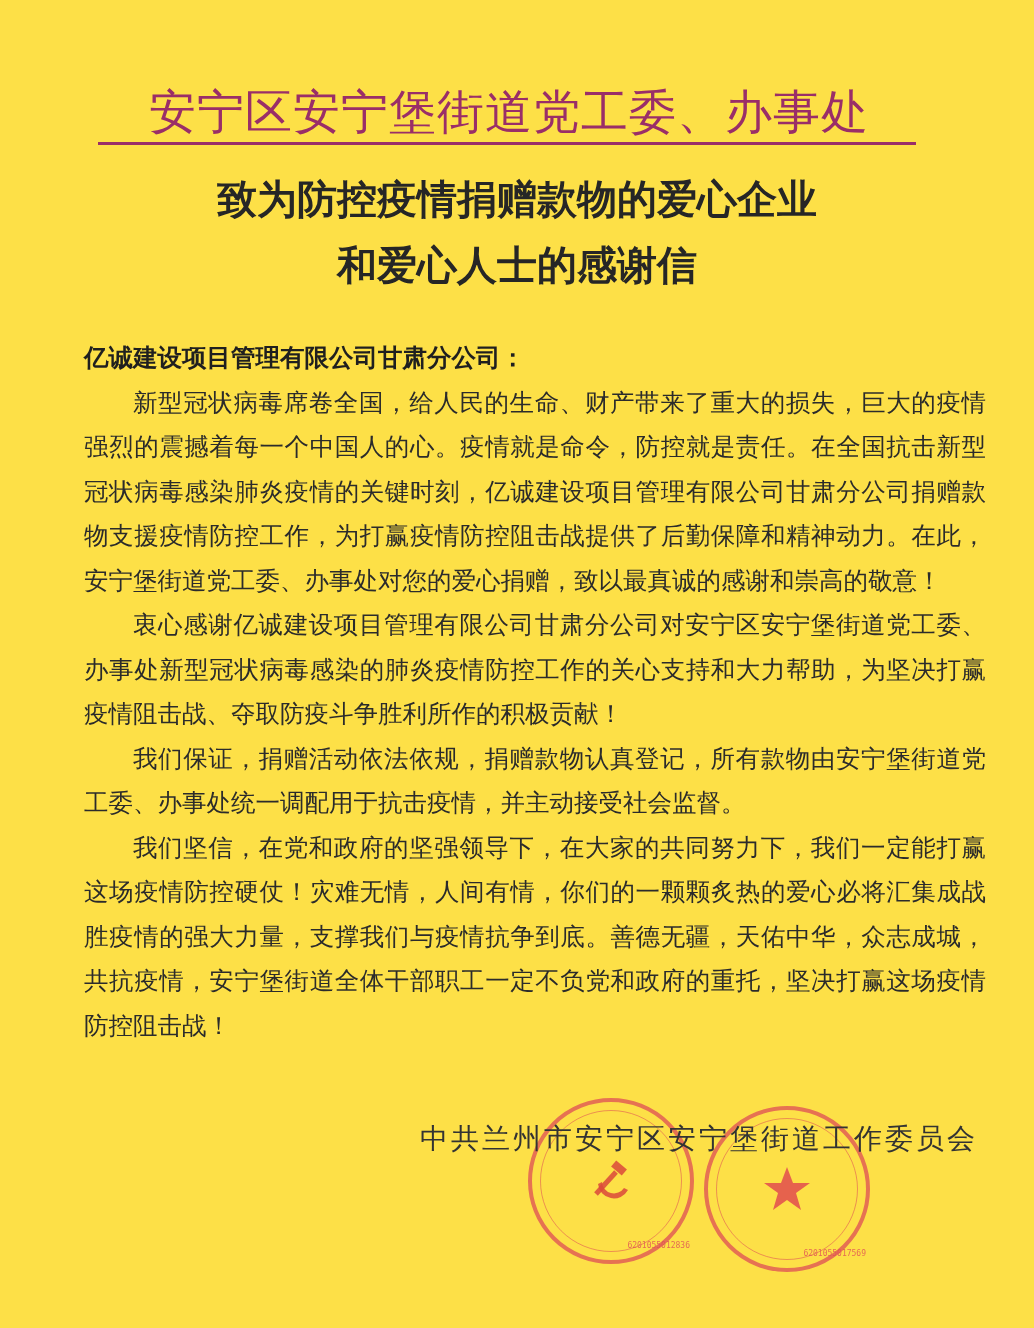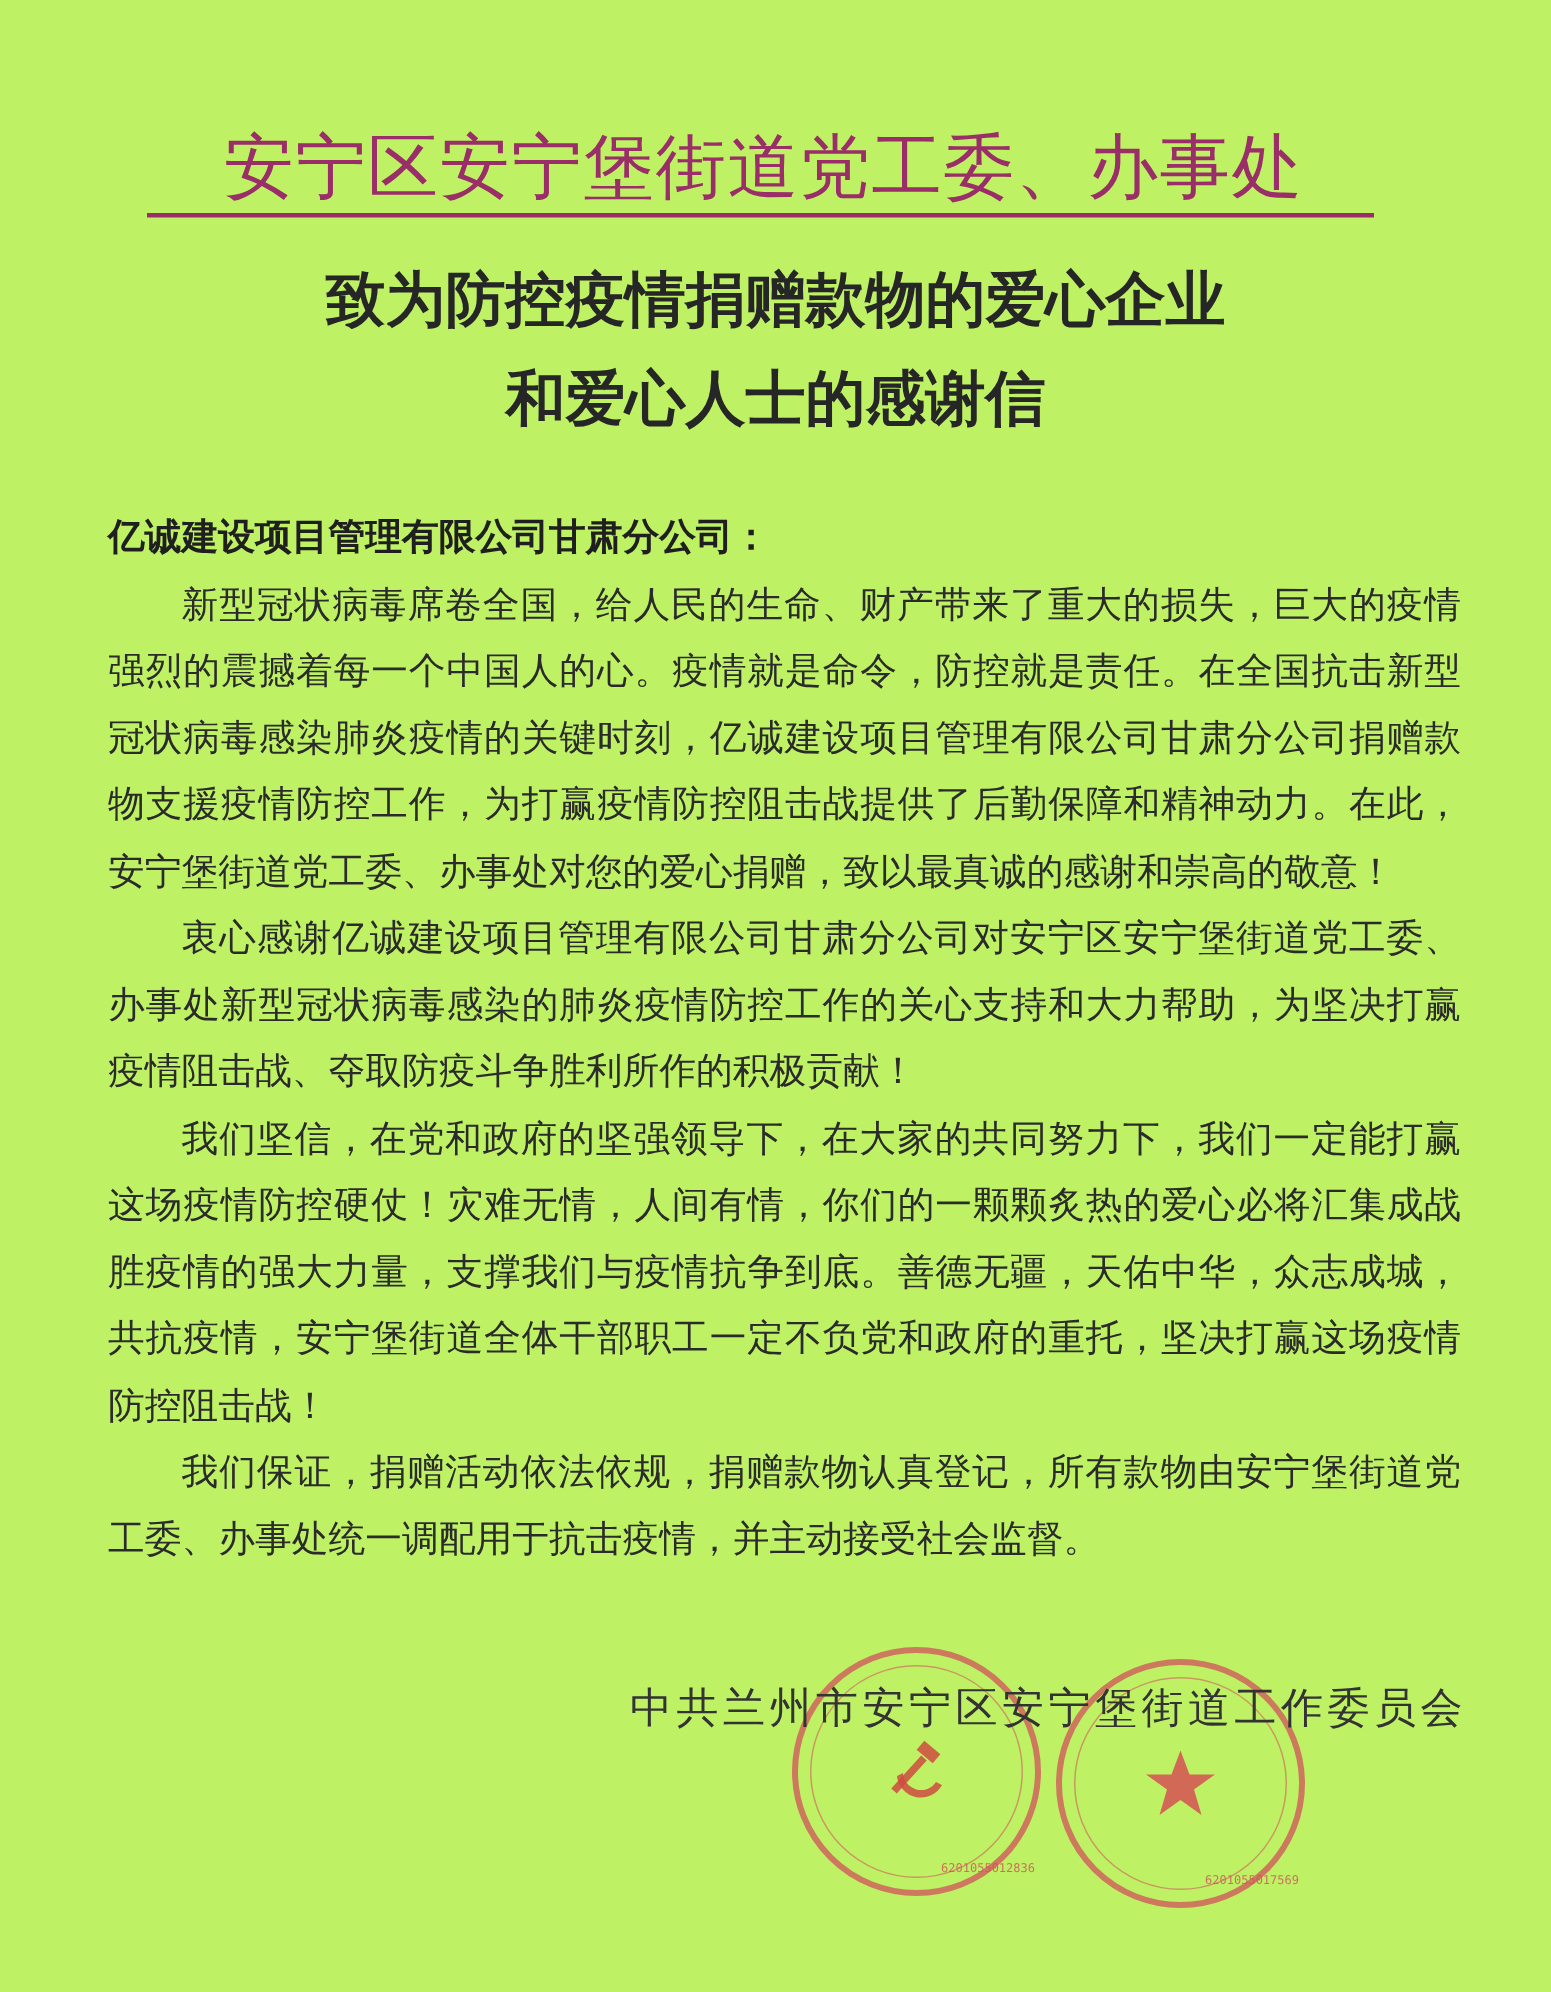--- a/index.html
+++ b/index.html
@@ -1,41 +1,41 @@
 <!DOCTYPE html>
 <html><head>
   <meta charset="utf-8">
   <style>
     html, body { margin: 0; padding: 0; background: #ffffff; }
     body {
       width: 1034px; height: 1328px; position: relative; overflow: hidden;
       font-family: "DejaVu Serif", "Liberation Serif", serif;
       color: #2a2a2a;
     }
-    .page { position: absolute; left: 0; top: 0; width: 1034px; height: 1328px; background: #bef264; }
+    .page { position: absolute; left: 0; top: 0; width: 1034px; height: 1328px; background: #fde047; }
     .header-title {
       position: absolute; left: 100px; top: 82px; width: 818px;
       text-align: center; font-size: 47px; line-height: 60px;
       color: #9a2e68; letter-spacing: 1px; white-space: nowrap;
       font-family: "DejaVu Serif", serif;
     }
     .header-rule {
       position: absolute; left: 98px; top: 142px; width: 818px; height: 3px;
       background: #9a2e68;
     }
     .subtitle {
       position: absolute; left: 100px; width: 834px; text-align: center;
       font-family: "DejaVu Sans", "Liberation Sans", sans-serif;
       font-size: 40px; font-weight: bold; color: #262626; white-space: nowrap;
       letter-spacing: 0px;
     }
     .subtitle.l1 { top: 172px; }
     .subtitle.l2 { top: 238px; }
     .body-text {
-      position: absolute; left: 72px; top: 336px; width: 902px;
+      position: absolute; left: 84px; top: 336px; width: 902px;
       font-size: 24.5px; line-height: 44.5px; color: #2b2b2b;
     }
     .salutation { white-space: nowrap; font-weight: bold; color: #1f1f1f; }
     .para { text-indent: 2em; margin: 0; text-align: justify; text-align-last: left; }
     .signature {
       position: absolute; left: 420px; top: 1120px; width: 520px;
       font-size: 28px; line-height: 38px; color: #333; letter-spacing: 3px;
     }
     .sig-line { white-space: nowrap; }
     .sig-date { padding-left: 170px; }
@@ -60,22 +60,22 @@
   <div class="header-title">安宁区安宁堡街道党工委、办事处</div>
   <div class="header-rule"></div>
 
   <div class="subtitle l1">致为防控疫情捐赠款物的爱心企业</div>
   <div class="subtitle l2">和爱心人士的感谢信</div>
 
   <div class="body-text">
     <div class="salutation">亿诚建设项目管理有限公司甘肃分公司：</div>
     <p class="para">新型冠状病毒席卷全国，给人民的生命、财产带来了重大的损失，巨大的疫情强烈的震撼着每一个中国人的心。疫情就是命令，防控就是责任。在全国抗击新型冠状病毒感染肺炎疫情的关键时刻，亿诚建设项目管理有限公司甘肃分公司捐赠款物支援疫情防控工作，为打赢疫情防控阻击战提供了后勤保障和精神动力。在此，安宁堡街道党工委、办事处对您的爱心捐赠，致以最真诚的感谢和崇高的敬意！</p>
     <p class="para">衷心感谢亿诚建设项目管理有限公司甘肃分公司对安宁区安宁堡街道党工委、办事处新型冠状病毒感染的肺炎疫情防控工作的关心支持和大力帮助，为坚决打赢疫情阻击战、夺取防疫斗争胜利所作的积极贡献！</p>
+    <p class="para">我们保证，捐赠活动依法依规，捐赠款物认真登记，所有款物由安宁堡街道党工委、办事处统一调配用于抗击疫情，并主动接受社会监督。</p>
     <p class="para">我们坚信，在党和政府的坚强领导下，在大家的共同努力下，我们一定能打赢这场疫情防控硬仗！灾难无情，人间有情，你们的一颗颗炙热的爱心必将汇集成战胜疫情的强大力量，支撑我们与疫情抗争到底。善德无疆，天佑中华，众志成城，共抗疫情，安宁堡街道全体干部职工一定不负党和政府的重托，坚决打赢这场疫情防控阻击战！</p>
-    <p class="para">我们保证，捐赠活动依法依规，捐赠款物认真登记，所有款物由安宁堡街道党工委、办事处统一调配用于抗击疫情，并主动接受社会监督。</p>
   </div>
 
   <div class="stamp" style="left:528px; top:1098px; width:158px; height:158px;">
     <div class="inner"></div>
     <svg class="emblem" width="54" height="54" viewBox="0 0 54 54">
       <path d="M14 30 A16 16 0 0 0 44 36 L40 34 A12 12 0 0 1 18 28 Z" fill="rgba(210,35,55,0.85)"></path>
       <path d="M12 40 L32 18" stroke="rgba(210,35,55,0.85)" stroke-width="5"></path>
       <rect x="28" y="10" width="14" height="8" transform="rotate(40 35 14)" fill="rgba(210,35,55,0.85)"></rect>
     </svg>
     <div class="serial">6201055012836</div>

